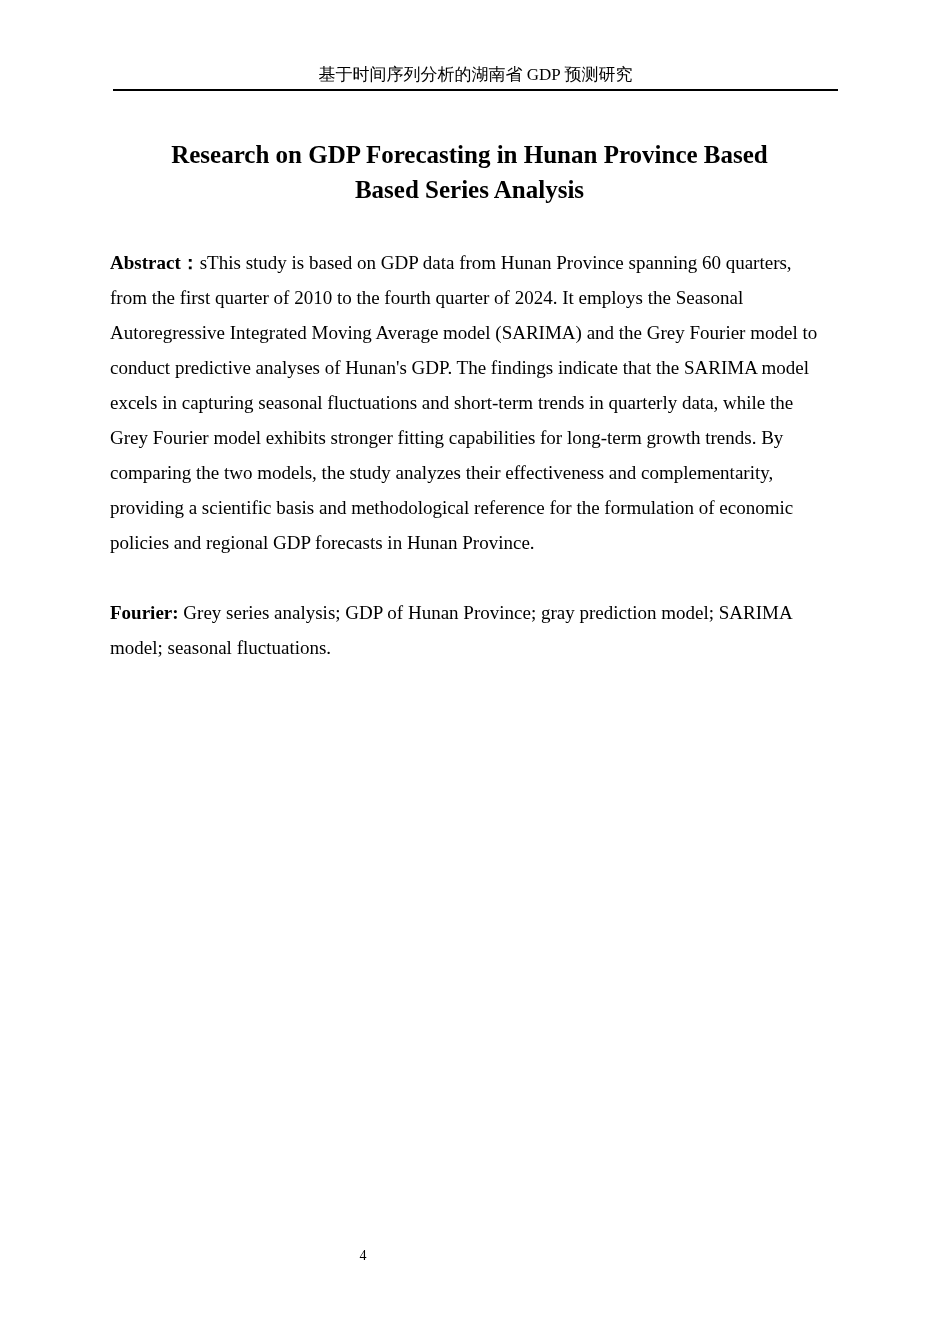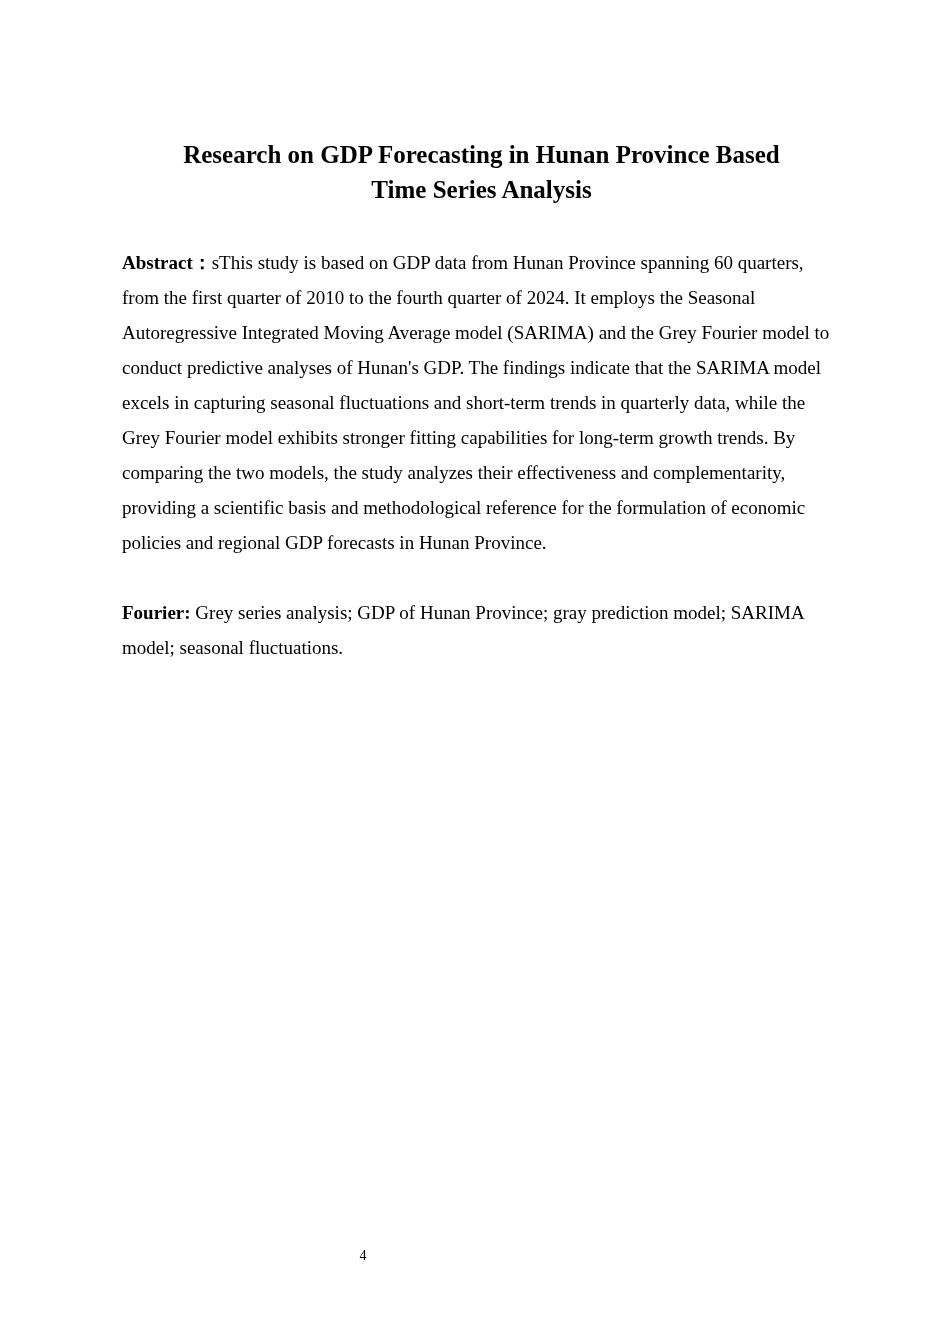--- a/index.html
+++ b/index.html
@@ -27,21 +27,21 @@
     display: flex;
     align-items: flex-end;
     justify-content: center;
     padding-bottom: 3px;
     font-size: 17px;
     line-height: 22px;
   }
   .doc-body {
     position: absolute;
     top: 137px;
-    left: 118px;
+    left: 106px;
     width: 727px;
   }
   .doc-title {
     margin: 0;
     font-size: 25px;
     font-weight: bold;
     text-align: center;
     line-height: 35px;
   }
   .doc-title .title-line {
@@ -70,26 +70,29 @@
     text-align: center;
     font-size: 14px;
     line-height: 18px;
   }
 </style>
 </head>
 <body>
 
 <div class="page">
 
+  <div class="running-header">
+    <span>基于时间序列分析的湖南省 GDP 预测研究</span>
+  </div>
 
   <div class="doc-body">
 
     <h1 class="doc-title">
       <div class="title-line">Research on GDP Forecasting in Hunan Province Based</div>
-      <div class="title-line">Time Series Analysis</div>
+      <div class="title-line">Based Series Analysis</div>
     </h1>
 
     <p class="para abstract"><span class="para-label">Abstract：</span><span>sThis study is based on GDP data from Hunan Province spanning 60 quarters, from the first quarter of 2010 to the fourth quarter of 2024. It employs the Seasonal Autoregressive Integrated Moving Average model (SARIMA) and the Grey Fourier model to conduct predictive analyses of Hunan's GDP. The findings indicate that the SARIMA model excels in capturing seasonal fluctuations and short-term trends in quarterly data, while the Grey Fourier model exhibits stronger fitting capabilities for long-term growth trends. By comparing the two models, the study analyzes their effectiveness and complementarity, providing a scientific basis and methodological reference for the formulation of economic policies and regional GDP forecasts in Hunan Province.</span></p>
 
     <p class="para keywords"><span class="para-label">Fourier:</span><span> Grey series analysis; GDP of Hunan Province; gray prediction model; SARIMA model; seasonal fluctuations.</span></p>
 
   </div>
 
   <div class="page-number">4</div>
 

